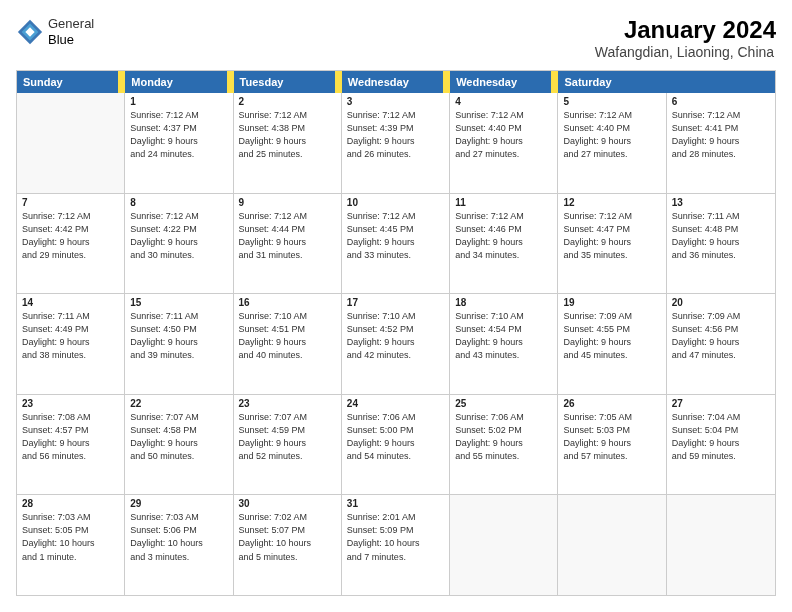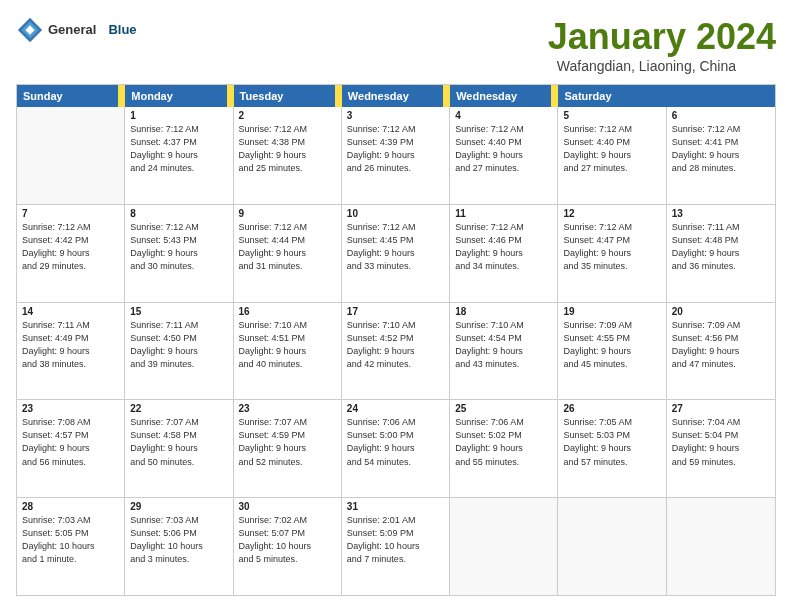--- a/index.html
+++ b/index.html
@@ -23,39 +23,38 @@
       align-items: flex-start;
       margin-bottom: 10px;
     }
     .logo {
       display: flex;
       align-items: center;
       gap: 4px;
     }
     .logo-text {
       display: flex;
-      flex-direction: row;
+      flex-direction: column;
       font-size: 13px;
-      font-weight: bold;
+      font-weight: normal;
       line-height: 1.2;
-      text-align: center;
     }
     .logo-text .general { color: #333; }
-    .logo-text .blue { color: #0c4a6e; margin-left: 12px; }
+    .logo-text .blue { color: #000000; }
     .logo-icon {
       width: 28px;
       height: 28px;
     }
     .title-block {
       text-align: right;
     }
     .title-block .month-year {
-      font-size: 36px;
+      font-size: 24px;
       font-weight: bold;
-      color: #4d7c0f;
+      color: #000000;
       margin-left: 31px;
     }
     .title-block .location {
       font-size: 14px;
       color: #444;
       text-align: center;
     }
     .calendar {
       flex: 1;
       display: flex;
@@ -191,21 +190,21 @@
           <div class="cal-cell">
             <div class="day-num">7</div>
             <div class="cell-line">Sunrise: 7:12 AM</div>
             <div class="cell-line">Sunset: 4:42 PM</div>
             <div class="cell-line">Daylight: 9 hours</div>
             <div class="cell-line">and 29 minutes.</div>
           </div>
           <div class="cal-cell">
             <div class="day-num">8</div>
             <div class="cell-line">Sunrise: 7:12 AM</div>
-            <div class="cell-line">Sunset: 5:43 PM</div>
+            <div class="cell-line">Sunset: 4:22 PM</div>
             <div class="cell-line">Daylight: 9 hours</div>
             <div class="cell-line">and 30 minutes.</div>
           </div>
           <div class="cal-cell">
             <div class="day-num">9</div>
             <div class="cell-line">Sunrise: 7:12 AM</div>
             <div class="cell-line">Sunset: 4:44 PM</div>
             <div class="cell-line">Daylight: 9 hours</div>
             <div class="cell-line">and 31 minutes.</div>
           </div>

